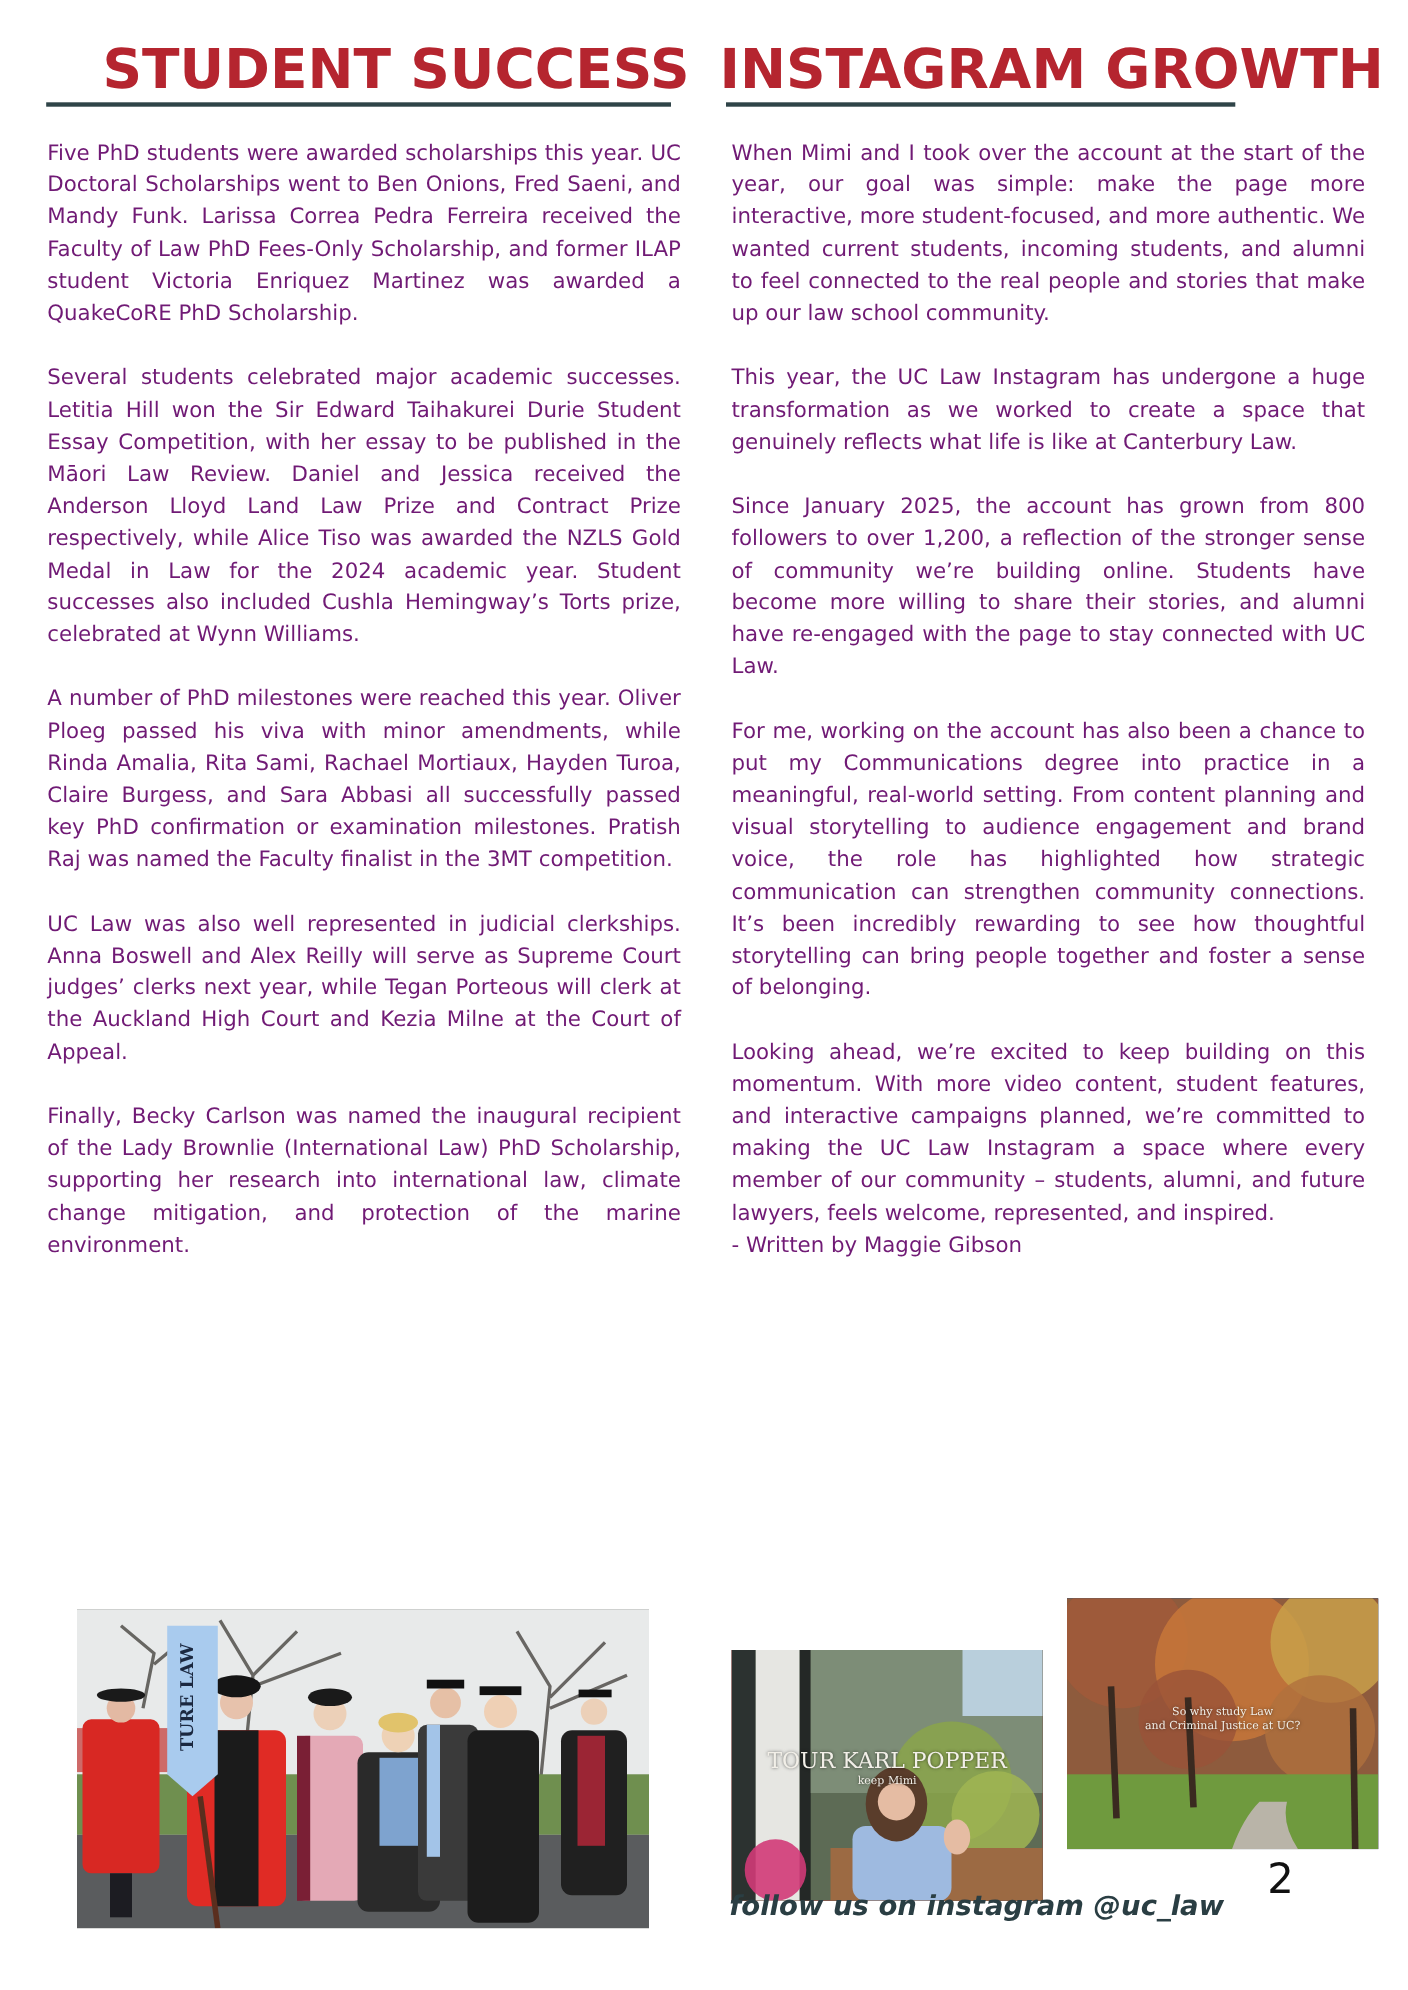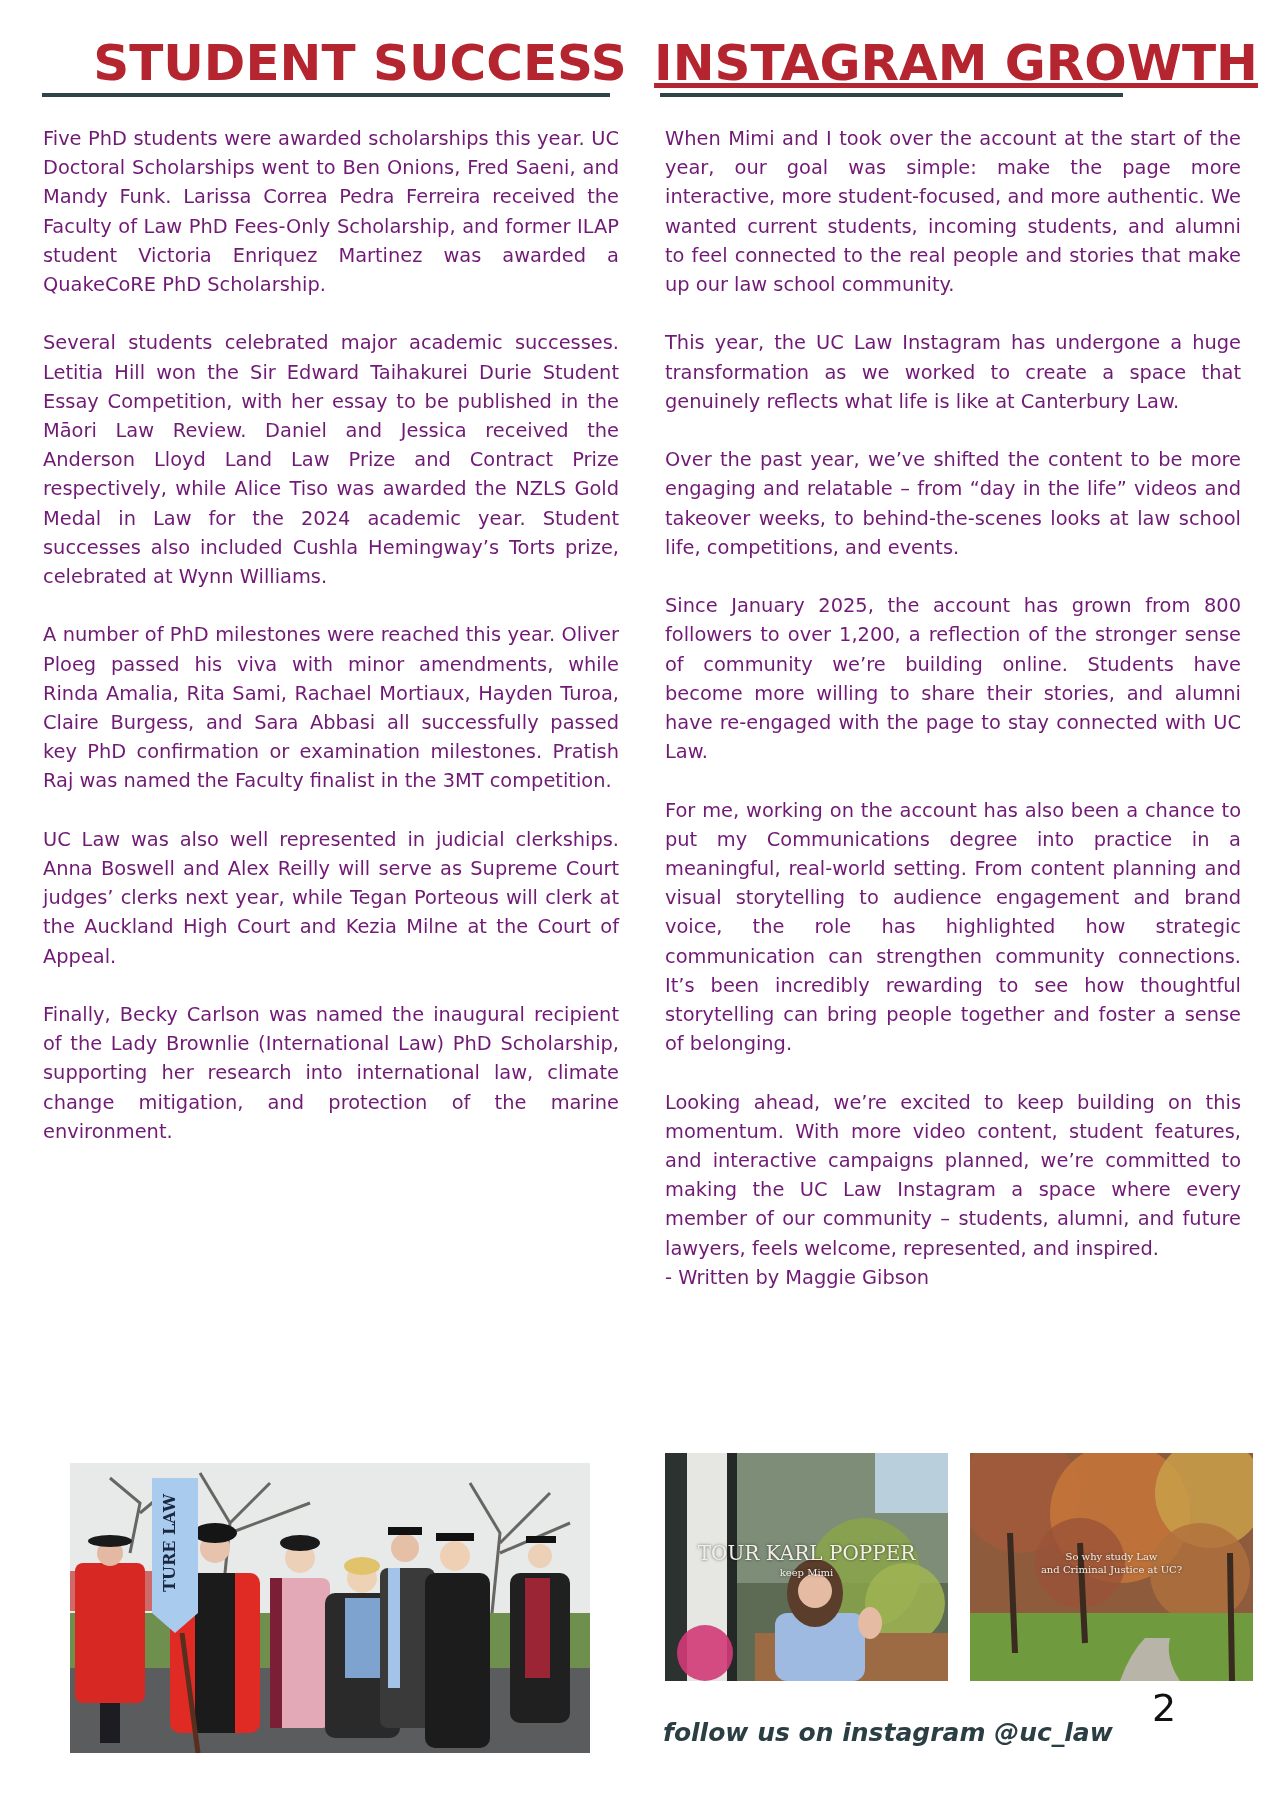--- a/index.html
+++ b/index.html
@@ -6,40 +6,40 @@
   html, body { width: 1280px; height: 1809px; background: #ffffff; overflow: hidden; }
   body { position: relative; font-family: "DejaVu Sans", sans-serif; color: #1e1e1e; }
 
   .heading {
     position: absolute; top: 34px;
     font-family: "DejaVu Sans", sans-serif; font-weight: bold;
     font-size: 50px; line-height: 58px; color: #b5252f;
     white-space: nowrap; letter-spacing: 0.5px;
   }
   #h-left { left: 54px; width: 540px; text-align: center; letter-spacing: 0px; margin-left: 36px; }
-  #h-right { left: 648px; width: 616px; text-align: center; letter-spacing: 0px; text-decoration: underline; }
+  #h-right { left: 648px; width: 616px; text-align: center; letter-spacing: 0px; }
 
   .rule { position: absolute; height: 4px; background: #2f4448; }
   #rule-left { left: 42px; top: 93px; width: 568px; }
   #rule-right { left: 660px; top: 93px; width: 463px; }
 
   .column {
     position: absolute; top: 124px;
     font-size: 19.4px; line-height: 29.2px; text-align: justify;
     color: #701a75;
   }
   #col-left { left: 43px; width: 576px; }
   #col-right { left: 665px; width: 576px; }
   .column p { margin-bottom: 29.2px; }
   .column p.last { margin-bottom: 0; }
   .column p.signature { text-align: left; }
 
   .photo { position: absolute; overflow: hidden; }
   #photo-graduation { left: 70px; top: 1463px; width: 520px; height: 290px; background: #8c8f8b; }
-  #photo-tour { left: 665px; top: 1453px; width: 283px; height: 228px; background: #7f1d1d; }
+  #photo-tour { left: 665px; top: 1500px; width: 283px; height: 228px; background: #7f1d1d; }
   #photo-autumn { left: 970px; top: 1453px; width: 283px; height: 228px; background: #0f172a; }
 
   .photo-caption {
     position: absolute; left: 0; width: 100%; text-align: center;
     font-family: "DejaVu Serif", serif; color: #f2efe8;
     text-shadow: 0 0 3px rgba(0,0,0,0.6);
   }
 
   #footer-instagram {
     position: absolute; left: 663px; top: 1718px;
@@ -64,21 +64,20 @@
   <p>Five PhD students were awarded scholarships this year. UC Doctoral Scholarships went to Ben Onions, Fred Saeni, and Mandy Funk. Larissa Correa Pedra Ferreira received the Faculty of Law PhD Fees-Only Scholarship, and former ILAP student Victoria Enriquez Martinez was awarded a QuakeCoRE PhD Scholarship.</p>
   <p>Several students celebrated major academic successes. Letitia Hill won the Sir Edward Taihakurei Durie Student Essay Competition, with her essay to be published in the Māori Law Review. Daniel and Jessica received the Anderson Lloyd Land Law Prize and Contract Prize respectively, while Alice Tiso was awarded the NZLS Gold Medal in Law for the 2024 academic year. Student successes also included Cushla Hemingway’s Torts prize, celebrated at Wynn Williams.</p>
   <p>A number of PhD milestones were reached this year. Oliver Ploeg passed his viva with minor amendments, while Rinda Amalia, Rita Sami, Rachael Mortiaux, Hayden Turoa, Claire Burgess, and Sara Abbasi all successfully passed key PhD confirmation or examination milestones. Pratish Raj was named the Faculty finalist in the 3MT competition.</p>
   <p>UC Law was also well represented in judicial clerkships. Anna Boswell and Alex Reilly will serve as Supreme Court judges’ clerks next year, while Tegan Porteous will clerk at the Auckland High Court and Kezia Milne at the Court of Appeal.</p>
   <p class="last">Finally, Becky Carlson was named the inaugural recipient of the Lady Brownlie (International Law) PhD Scholarship, supporting her research into international law, climate change mitigation, and protection of the marine environment.</p>
 </div>
 
 <div id="col-right" class="column">
   <p>When Mimi and I took over the account at the start of the year, our goal was simple: make the page more interactive, more student-focused, and more authentic. We wanted current students, incoming students, and alumni to feel connected to the real people and stories that make up our law school community.</p>
   <p>This year, the UC Law Instagram has undergone a huge transformation as we worked to create a space that genuinely reflects what life is like at Canterbury Law.</p>
-  <p>Over the past year, we’ve shifted the content to be more engaging and relatable – from “day in the life” videos and takeover weeks, to behind-the-scenes looks at law school life, competitions, and events.</p>
   <p>Since January 2025, the account has grown from 800 followers to over 1,200, a reflection of the stronger sense of community we’re building online. Students have become more willing to share their stories, and alumni have re-engaged with the page to stay connected with UC Law.</p>
   <p>For me, working on the account has also been a chance to put my Communications degree into practice in a meaningful, real-world setting. From content planning and visual storytelling to audience engagement and brand voice, the role has highlighted how strategic communication can strengthen community connections. It’s been incredibly rewarding to see how thoughtful storytelling can bring people together and foster a sense of belonging.</p>
   <p class="last">Looking ahead, we’re excited to keep building on this momentum. With more video content, student features, and interactive campaigns planned, we’re committed to making the UC Law Instagram a space where every member of our community – students, alumni, and future lawyers, feels welcome, represented, and inspired.</p>
   <p class="last signature">- Written by Maggie Gibson</p>
 </div>
 
 <div id="photo-graduation" class="photo">
   <svg width="520" height="290" viewBox="0 0 520 290">
     <rect x="0" y="0" width="520" height="290" fill="#d9dcdc"></rect>
     <rect x="0" y="0" width="520" height="150" fill="#e8eaea"></rect>

